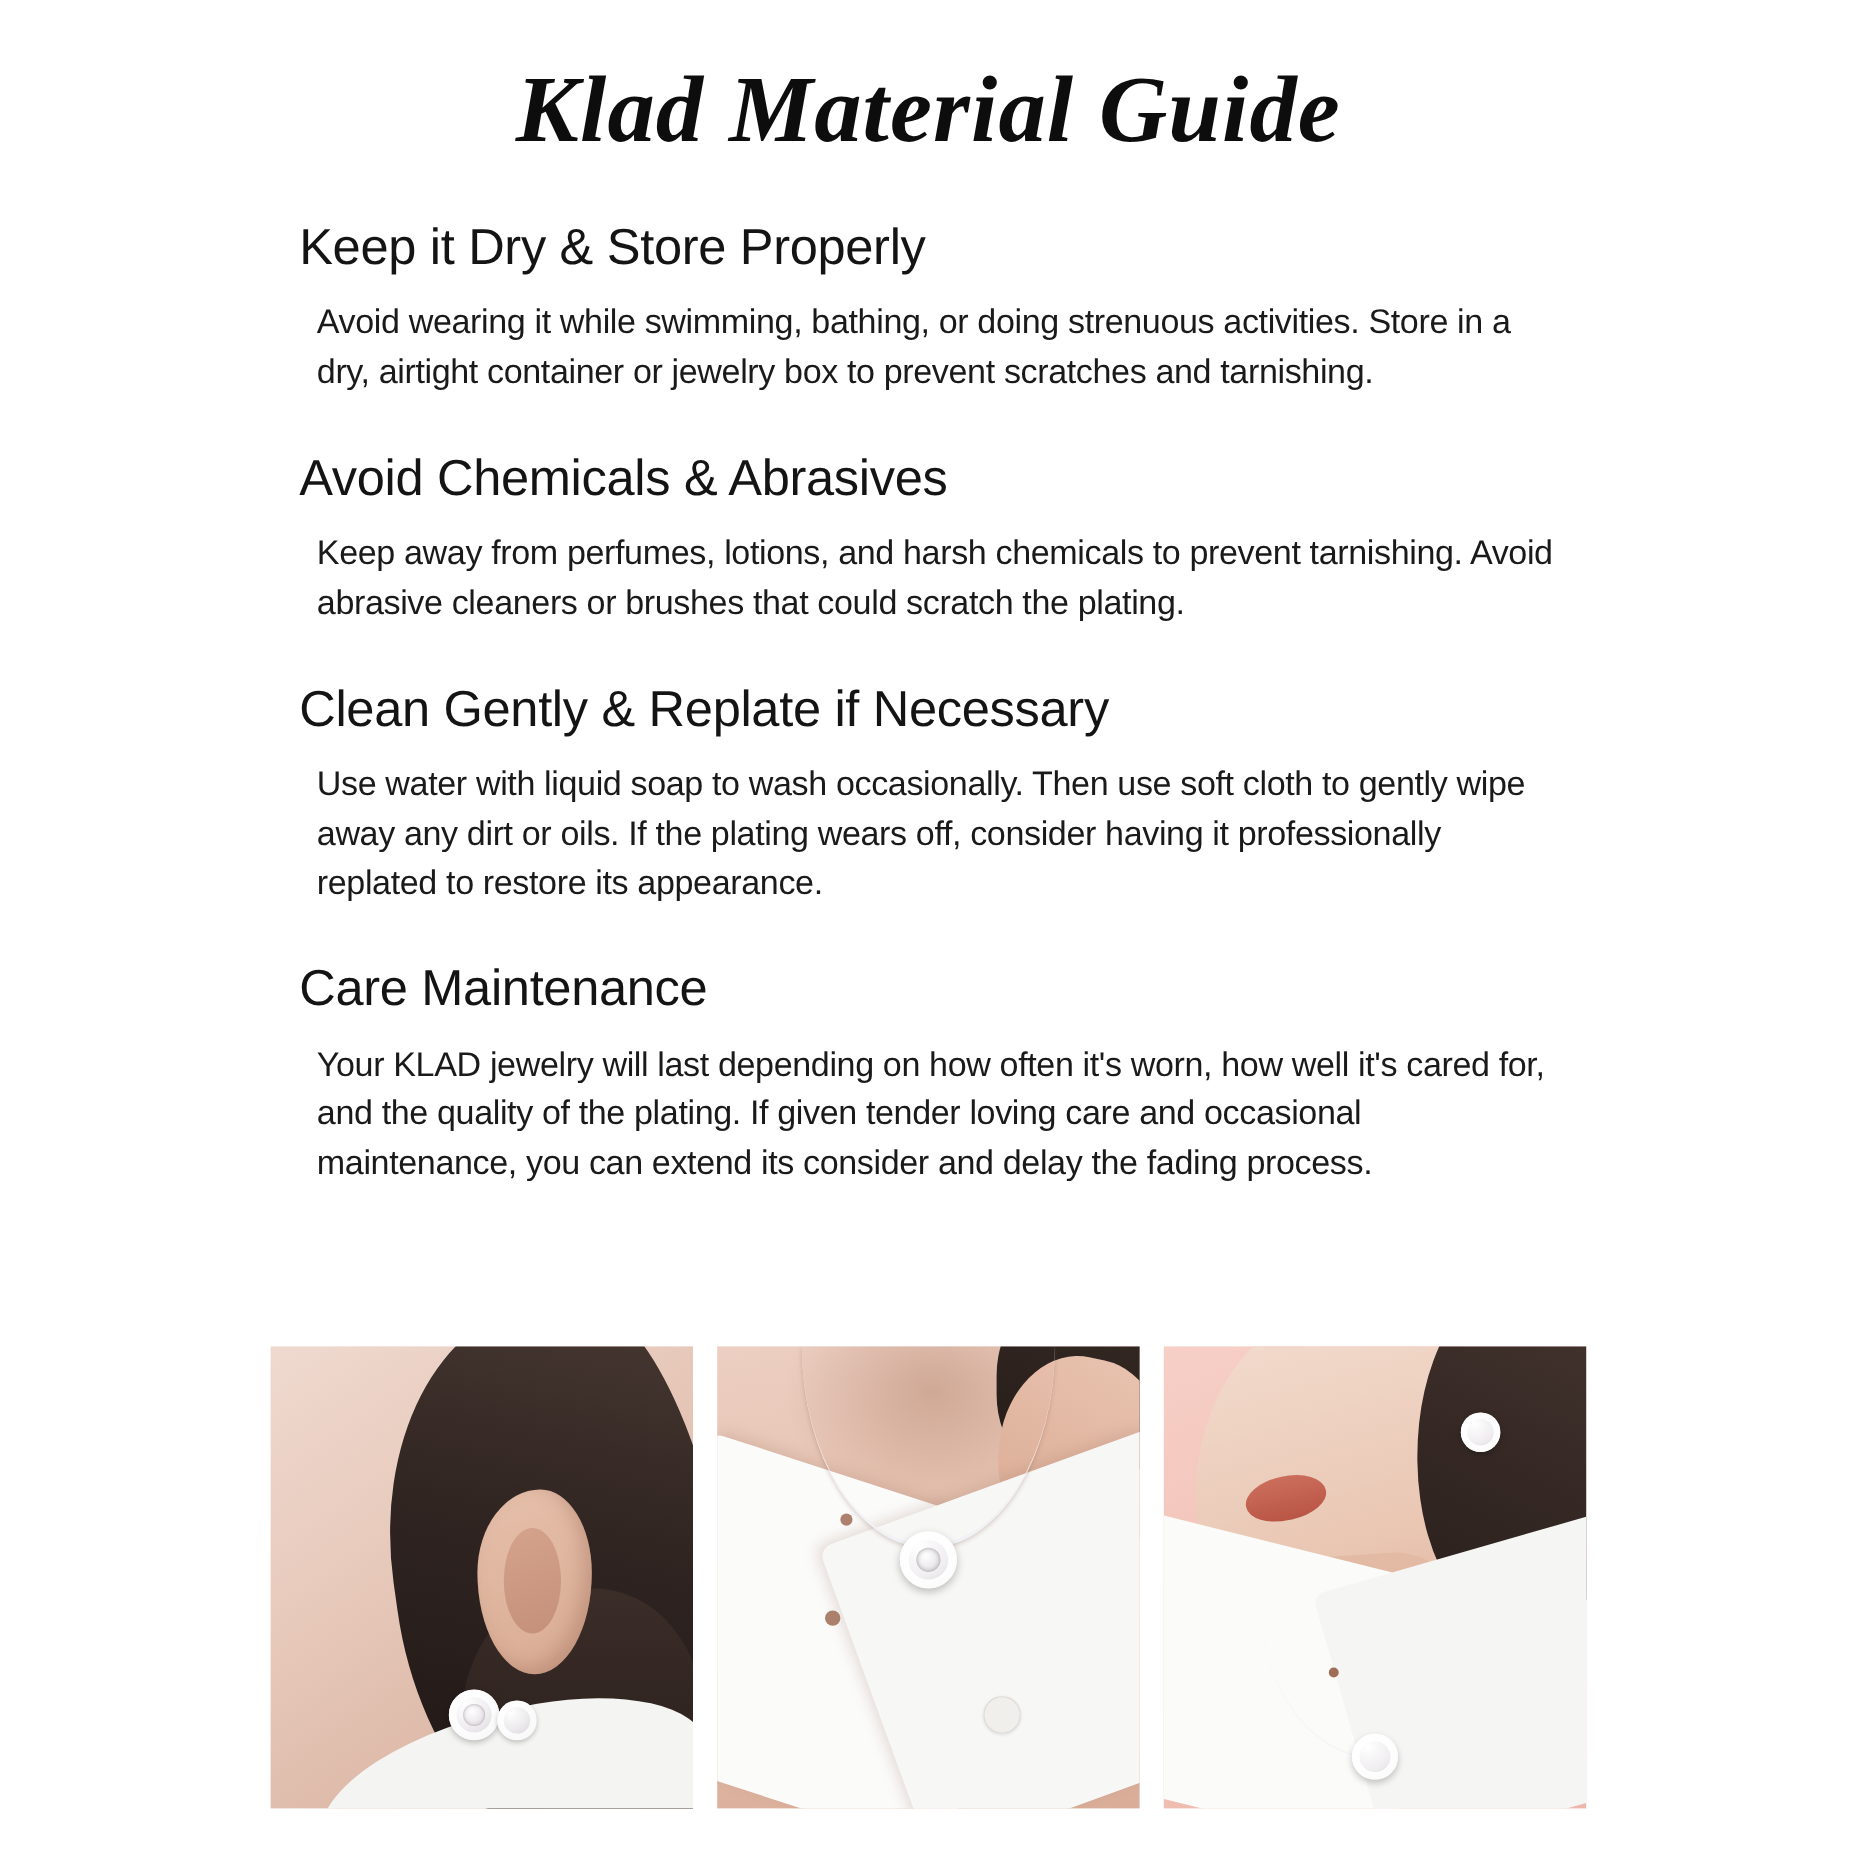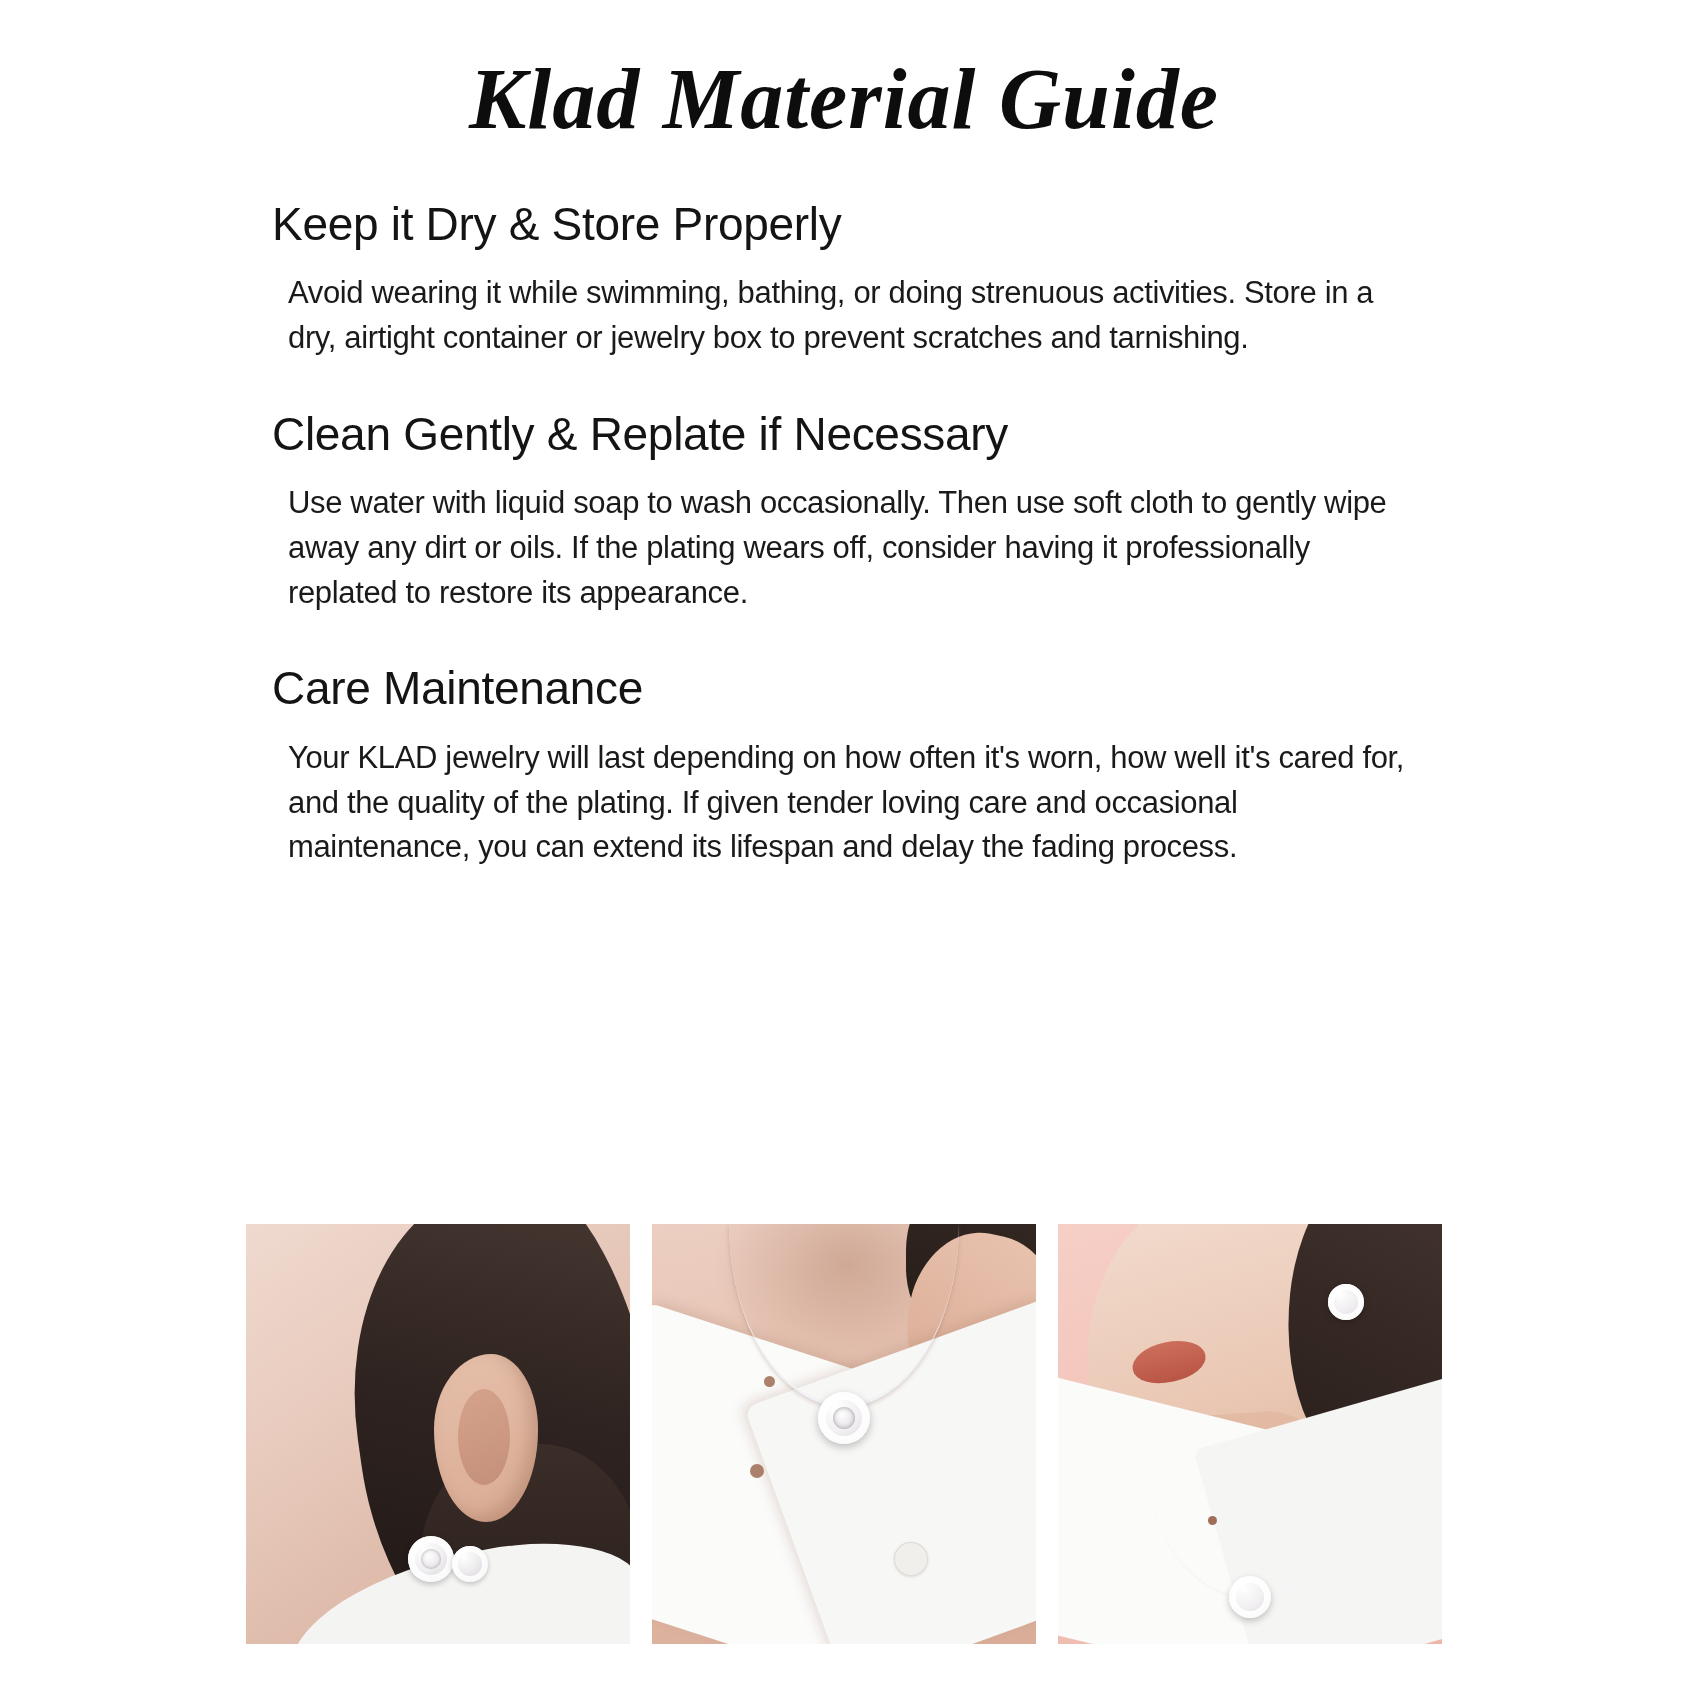--- a/index.html
+++ b/index.html
@@ -373,29 +373,33 @@
 
   <h1 class="title">Klad Material Guide</h1>
 
   <div class="content">
 
     <div class="section">
       <h2 class="section-heading">Keep it Dry &amp; Store Properly</h2>
       <p class="section-body">Avoid wearing it while swimming, bathing, or doing strenuous activities. Store in a dry, airtight container or jewelry box to prevent scratches and tarnishing.</p>
     </div>
 
+    <div class="section">
+      <h2 class="section-heading">Avoid Chemicals &amp; Abrasives</h2>
+      <p class="section-body">Keep away from perfumes, lotions, and harsh chemicals to prevent tarnishing. Avoid abrasive cleaners or brushes that could scratch the plating.</p>
+    </div>
 
     <div class="section">
       <h2 class="section-heading">Clean Gently &amp; Replate if Necessary</h2>
       <p class="section-body">Use water with liquid soap to wash occasionally. Then use soft cloth to gently wipe away any dirt or oils. If the plating wears off, consider having it professionally replated to restore its appearance.</p>
     </div>
 
     <div class="section">
       <h2 class="section-heading">Care Maintenance</h2>
-      <p class="section-body">Your KLAD jewelry will last depending on how often it's worn, how well it's cared for, and the quality of the plating. If given tender loving care and occasional maintenance, you can extend its lifespan and delay the fading process.</p>
+      <p class="section-body">Your KLAD jewelry will last depending on how often it's worn, how well it's cared for, and the quality of the plating. If given tender loving care and occasional maintenance, you can extend its consider and delay the fading process.</p>
     </div>
 
   </div>
 
   <div class="gallery">
 
     <div class="photo p1" aria-label="Model wearing pave circle stud earrings, close-up of ear">
       <div class="hair"></div>
       <div class="hair2"></div>
       <div class="shoulder"></div>

